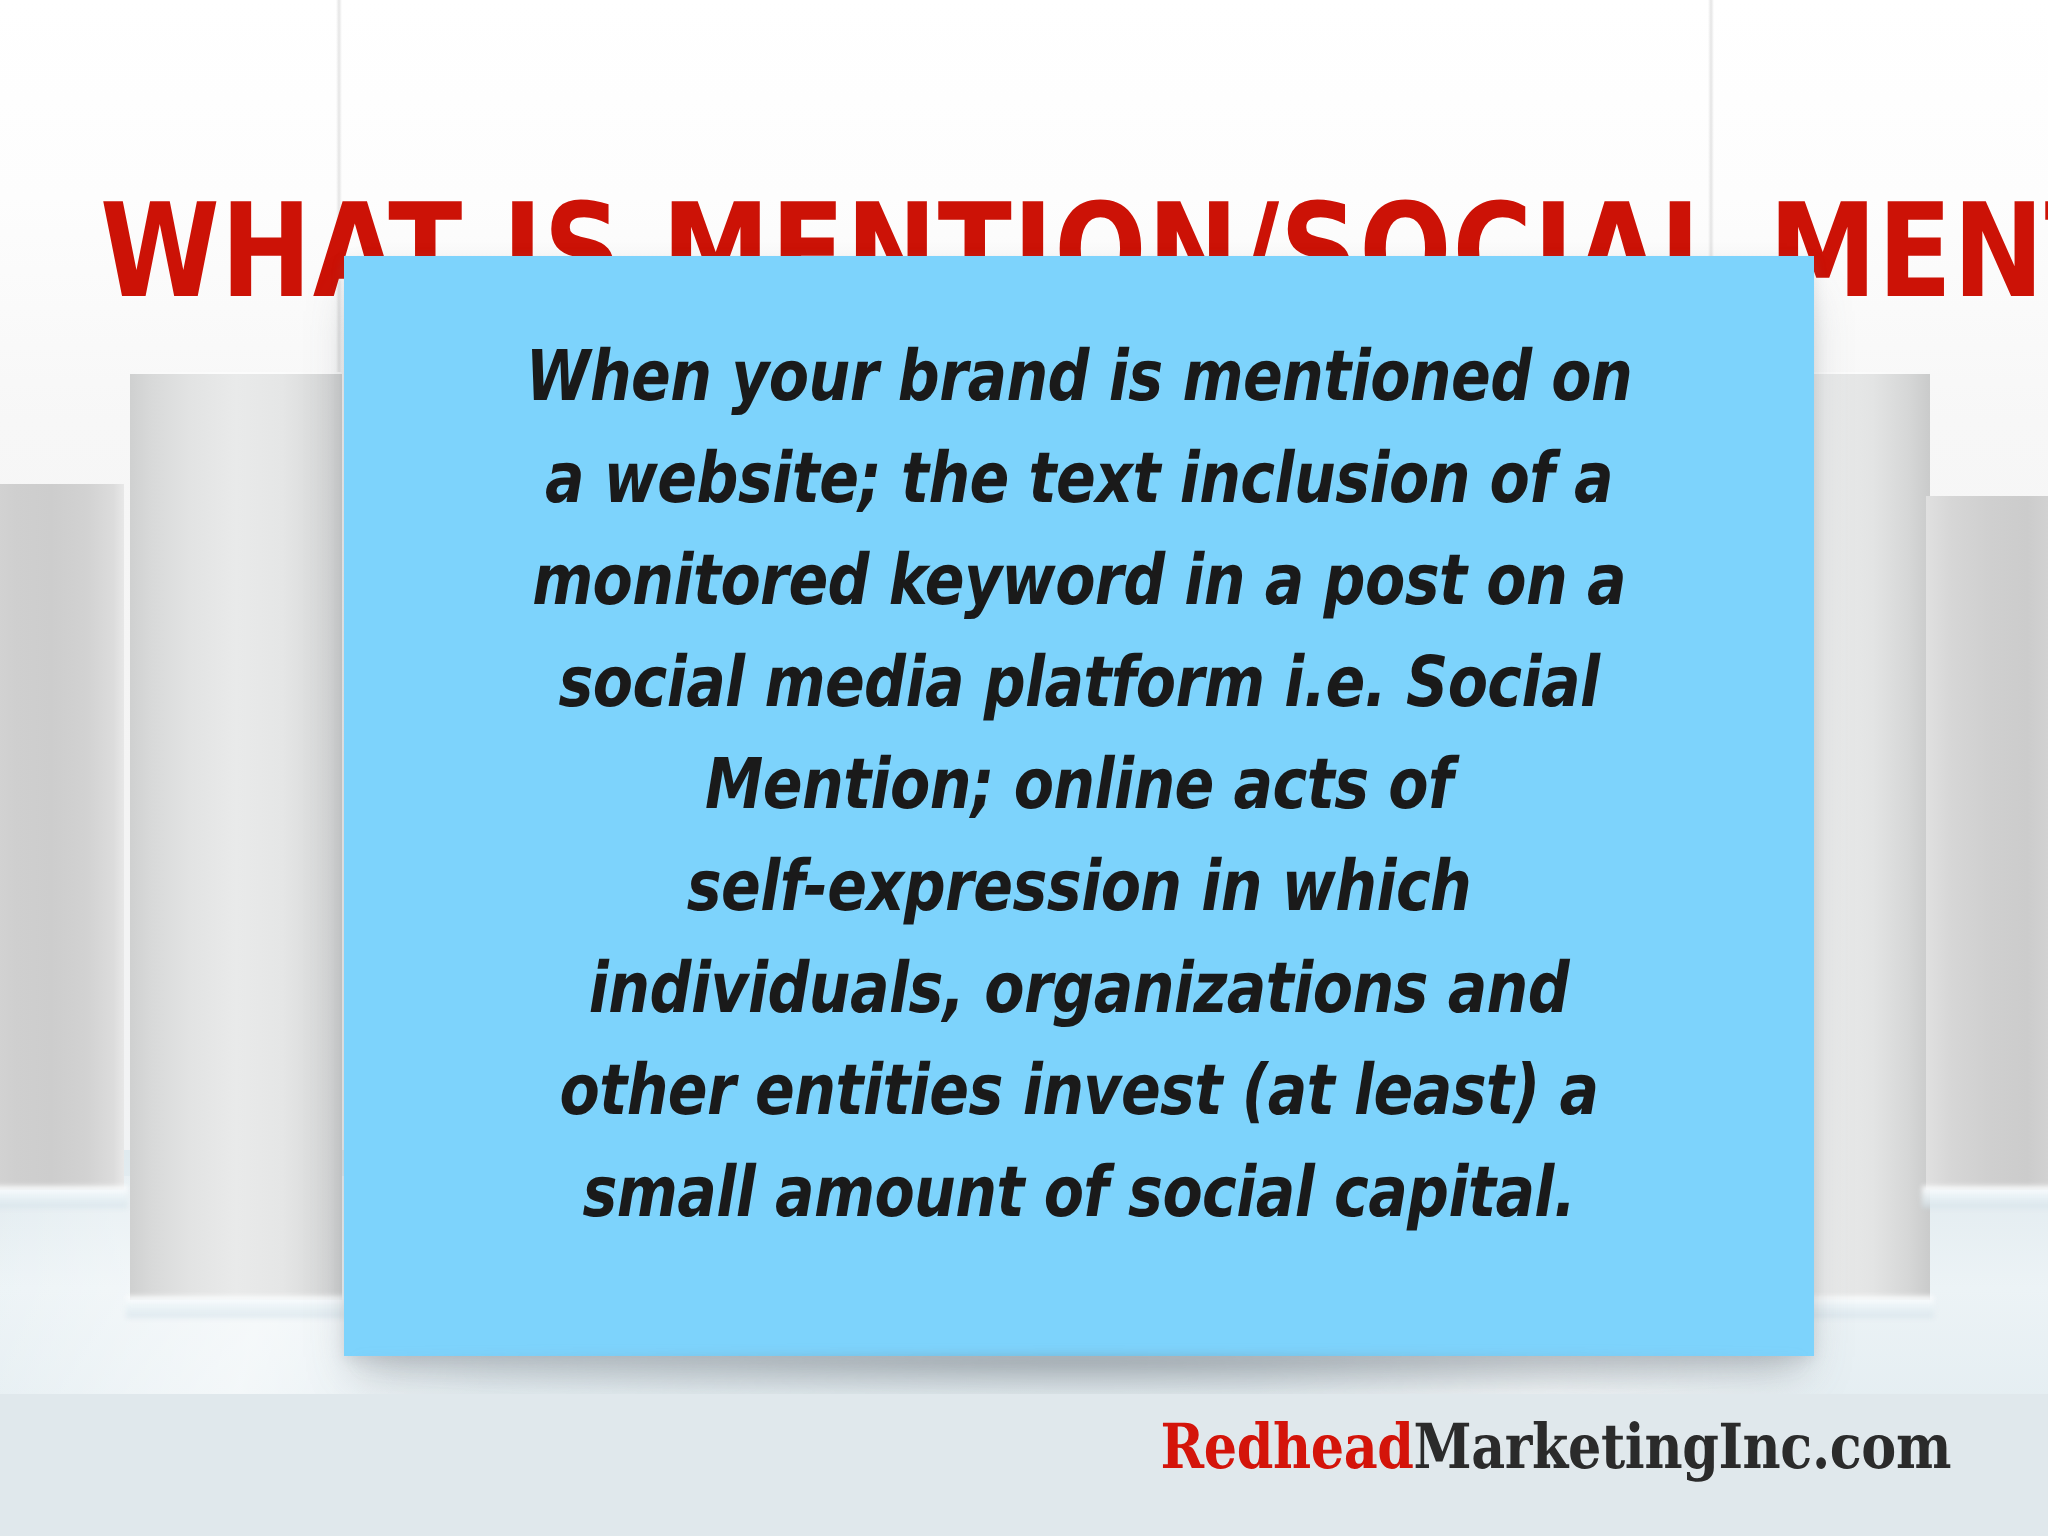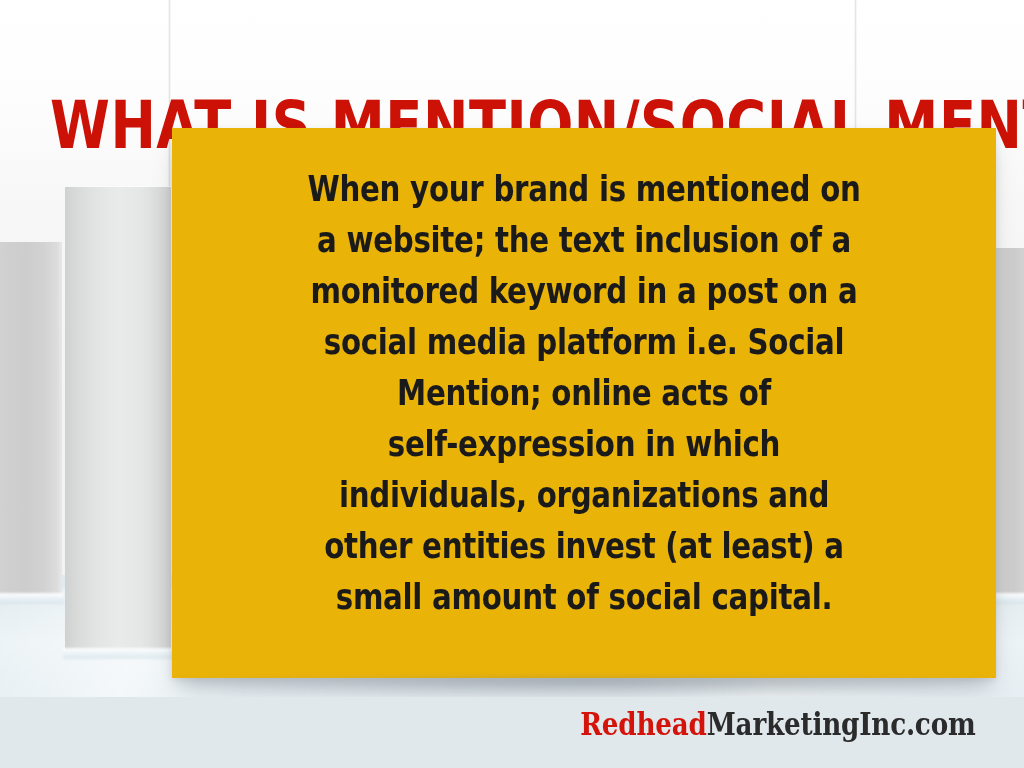--- a/index.html
+++ b/index.html
@@ -145,26 +145,27 @@
       rgba(214,214,214,0) 100%);
   }
   #seam-left  { left: 168px; }
   #seam-right { left: 854px; }
 
   
   #content-card {
     position: absolute;
     left: 172px;
     top: 128px;
-    width: 824px;
+    width: 735px;
     height: 550px;
-    background: #eab308;
+    background: #7dd3fc;
     box-shadow:
       0 14px 22px -6px rgba(90,100,108,0.34),
       0 2px 6px rgba(120,130,138,0.18);
+    font-style: italic;
   }
   #content-card::after {
     content: "";
     position: absolute;
     left: 6px; right: 6px;
     bottom: -20px;
     height: 20px;
     background: radial-gradient(ellipse at 50% 0%,
       rgba(110,120,128,0.40) 0%,
       rgba(130,140,148,0.18) 45%,

